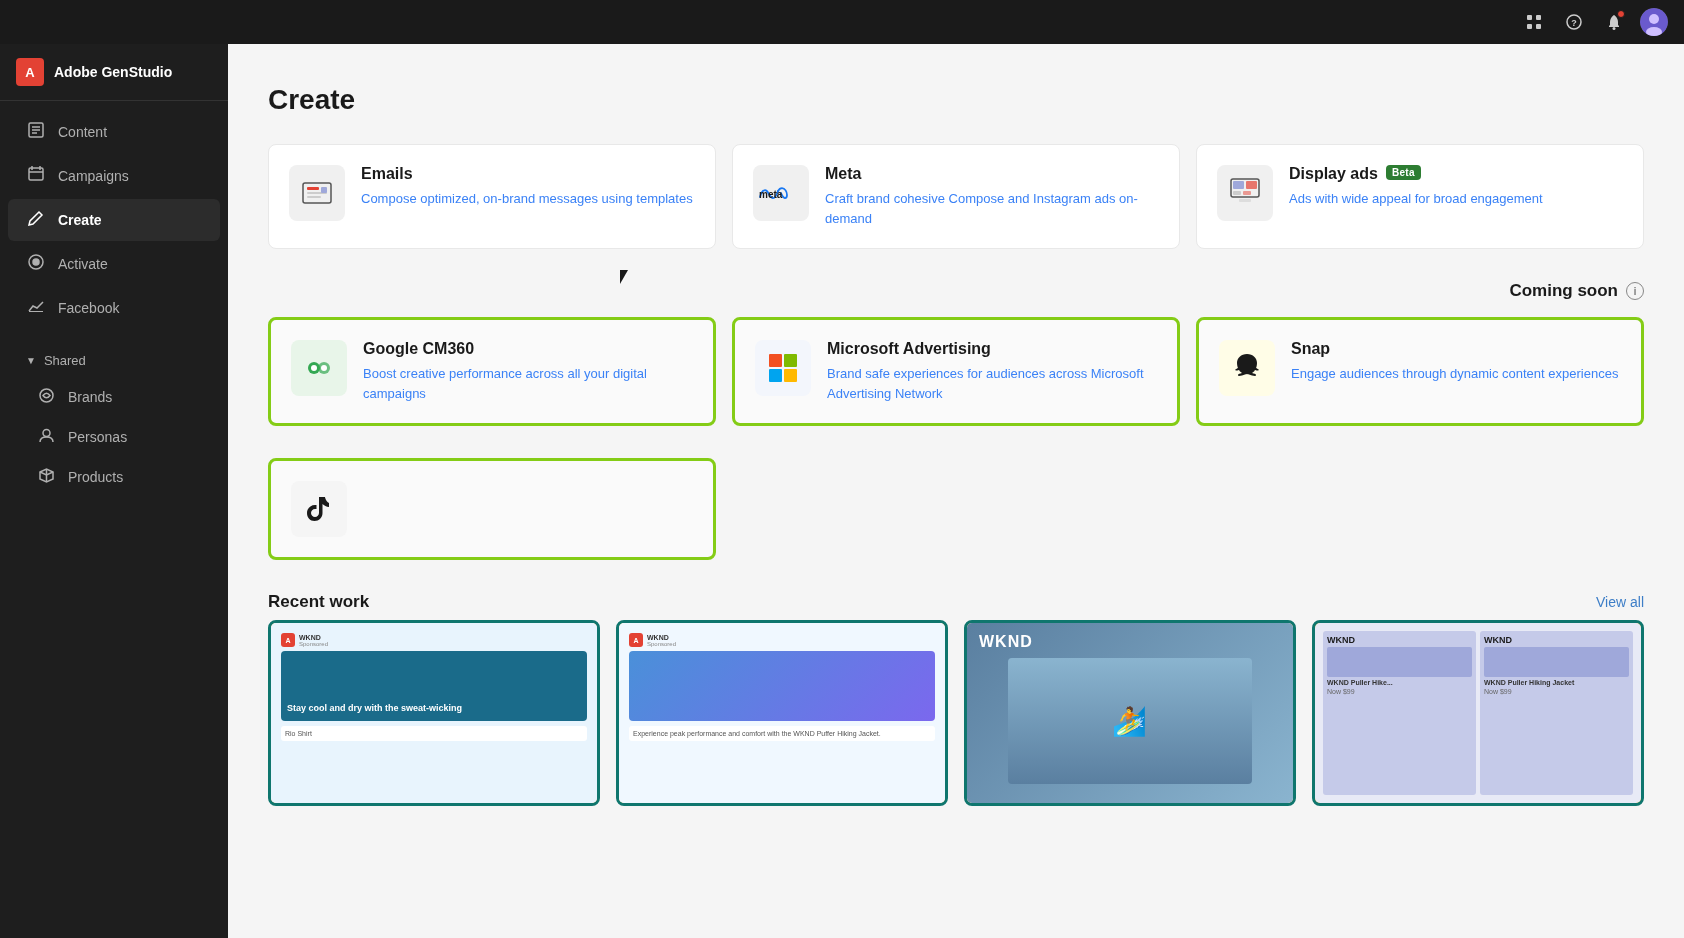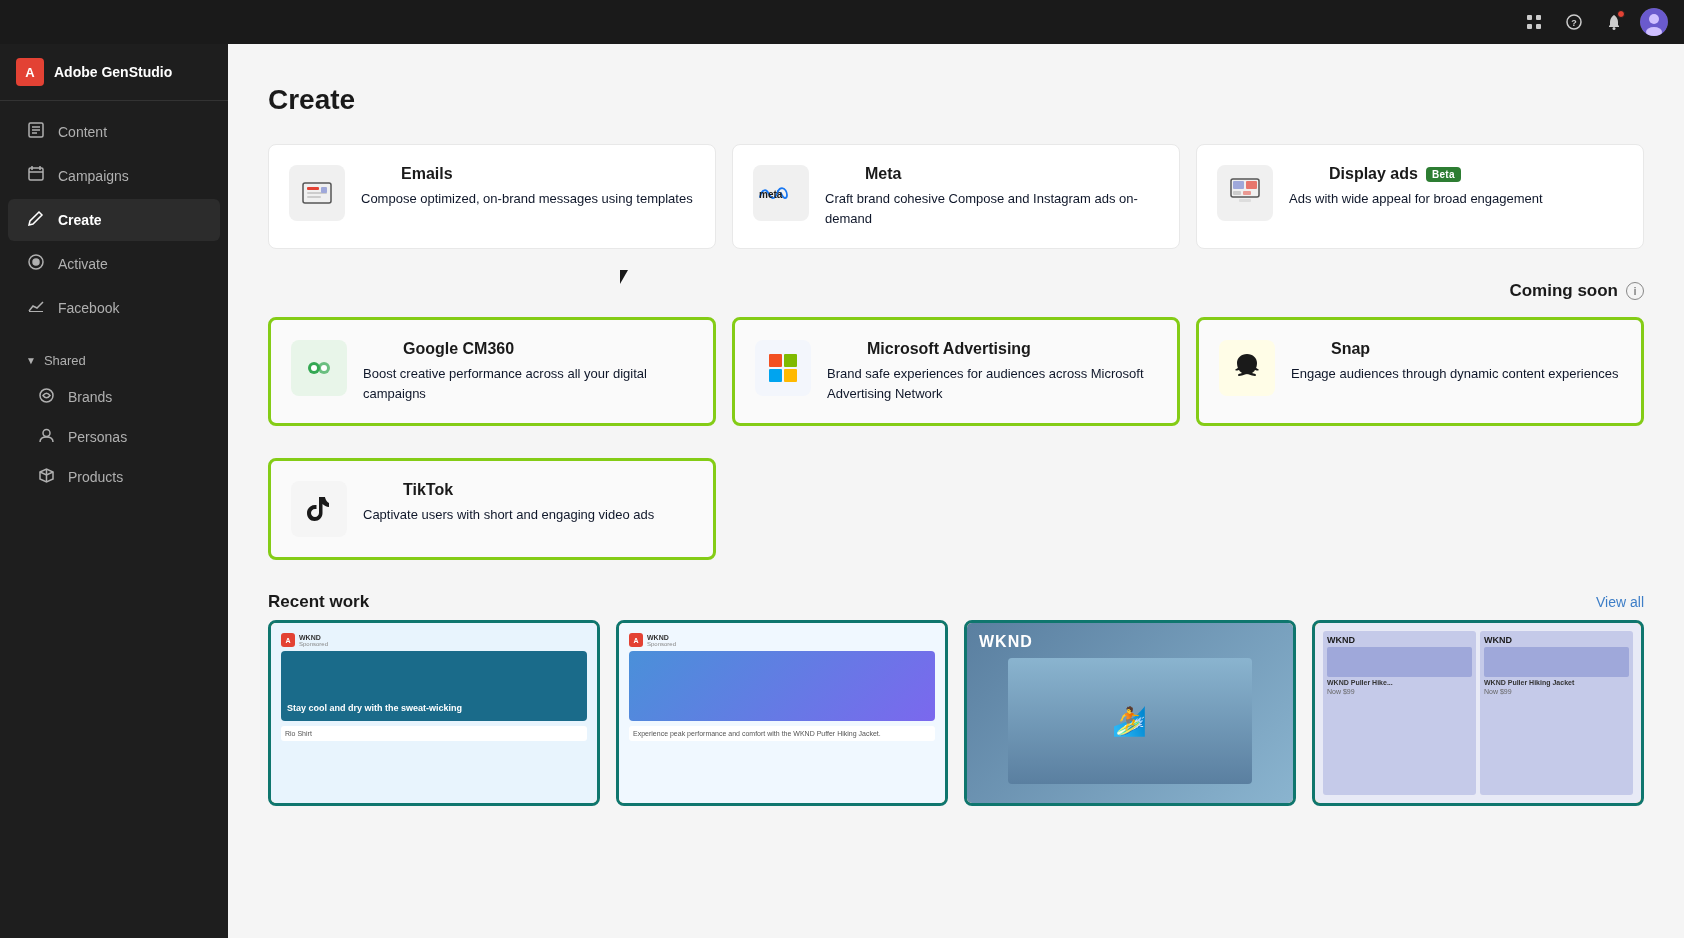--- a/index.html
+++ b/index.html
@@ -155,42 +155,41 @@
       background: #f0f0f0;
       display: flex;
       align-items: center;
       justify-content: center;
       flex-shrink: 0;
       font-size: 28px;
     }
     .card-text { flex: 1; }
     .card-title-row {
       display: flex;
-      align-items: center;
+      align-items: flex-start;
       gap: 8px;
       margin-bottom: 6px;
-      margin-left: 40px;
     }
     .card-title {
       font-size: 16px;
       font-weight: 700;
       color: #1a1a1a;
     }
     .beta-badge {
       background: #2d7d32;
       color: #fff;
       font-size: 10px;
       font-weight: 600;
       padding: 2px 6px;
       border-radius: 4px;
       letter-spacing: 0.3px;
     }
     .card-desc {
       font-size: 13px;
-      color: #0f172a;
+      color: #3b82f6;
       line-height: 1.5;
     }
 
     .section-title {
       font-size: 17px;
       font-weight: 700;
       color: #1a1a1a;
       margin-bottom: 16px;
       display: flex;
       align-items: center;
@@ -567,26 +566,20 @@
 
       </div>
 
       <div style="display:grid;grid-template-columns:repeat(3,1fr);gap:16px;margin-bottom:32px;">
         <div class="card coming-soon">
           <div class="card-icon-wrap" style="background:#f5f5f5;">
             <svg width="36" height="36" viewBox="0 0 36 36" fill="none">
               <path d="M24 6C24 6 24.5 10 28 12V16C25.5 16 23 14.5 21.5 13V22C21.5 26.5 18 30 13.5 30C9 30 6 26.5 6 22C6 17.5 9.5 14 14 14C14.5 14 15 14 15.5 14.1V18.1C15 18 14.5 18 14 18C11.8 18 10 19.8 10 22C10 24.2 11.8 26 14 26C16.2 26 18 24.2 18 22V6H24Z" fill="#1a1a1a"></path>
             </svg>
           </div>
-          <div class="card-text">
-            <div class="card-title-row">
-              <span class="card-title">TikTok</span>
-            </div>
-            <div class="card-desc">Captivate users with short and engaging video ads</div>
-          </div>
         </div>
       </div>
 
       <div class="recent-work-header">
         <span class="section-title" style="margin-bottom:0;">Recent work</span>
         <a class="view-all" href="#">View all</a>
       </div>
 
       <div class="recent-cards">
 

